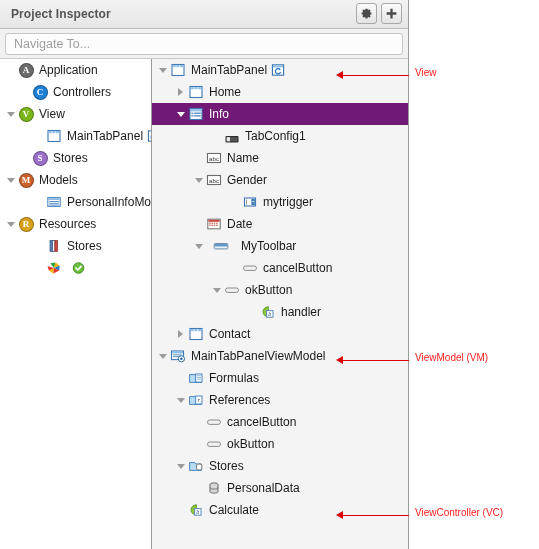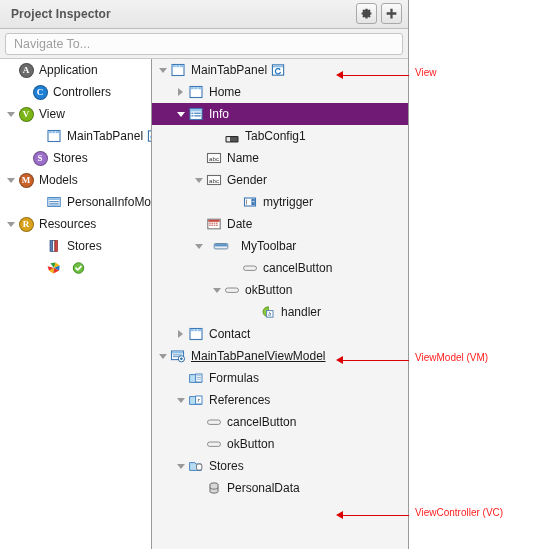--- a/index.html
+++ b/index.html
@@ -462,21 +462,21 @@
           <span class="ico">
             <svg width="16" height="14" viewBox="0 0 16 14">
               <rect x="2" y="1.5" width="12" height="11" fill="#fff" stroke="#3f79b8" stroke-width="1.1"></rect>
               <rect x="2.6" y="2.1" width="3.1" height="2.1" fill="#8fc0e8"></rect>
               <rect x="6.3" y="2.1" width="3.1" height="2.1" fill="#8fc0e8"></rect>
               <rect x="10" y="2.1" width="3.4" height="2.1" fill="#8fc0e8"></rect>
             </svg>
           </span>
           <span class="lbl">Contact</span>
         </div>
-        <div class="row" style="padding-left: 4px; text-decoration: underline;">
+        <div class="row" style="padding-left: 4px;">
           <span class="twisty down">
             <i></i>
           </span>
           <span class="ico">
             <svg width="16" height="14" viewBox="0 0 16 14">
               <rect x="1.5" y="2" width="12" height="8.6" fill="#fff" stroke="#3f79b8" stroke-width="1.1"></rect>
               <rect x="2.1" y="2.6" width="10.8" height="1.9" fill="#8fc0e8"></rect>
               <rect x="3" y="5.4" width="8.8" height="1" fill="#5b93c6"></rect>
               <rect x="3" y="7.2" width="8.8" height="1" fill="#5b93c6"></rect>
               <circle cx="11.4" cy="9.8" r="3.1" fill="#fff" stroke="#2b6ca8" stroke-width="1"></circle>
@@ -551,20 +551,31 @@
           <span class="ico">
             <svg width="16" height="14" viewBox="0 0 16 14">
               <g fill="#d9d9d9" stroke="#5a5a5a" stroke-width=".9">
                 <ellipse cx="8" cy="3.4" rx="4" ry="1.5"></ellipse>
                 <path d="M4 3.4v7.2c0 .85 1.8 1.5 4 1.5s4-.65 4-1.5V3.4"></path>
               </g>
               <path d="M4 6.6c0 .85 1.8 1.5 4 1.5s4-.65 4-1.5" fill="none" stroke="#5a5a5a" stroke-width=".8"></path>
             </svg>
           </span>
           <span class="lbl">PersonalData</span>
+        </div>
+        <div class="row" style="padding-left: 22px;">
+          <span class="twisty"></span>
+          <span class="ico">
+            <svg width="16" height="14" viewBox="0 0 16 14">
+              <path d="M8.4 1.8c-3 0-5.4 2.2-5.4 5s2.4 5 5.4 5z" fill="#8cc63f" stroke="#4e8b16" stroke-width=".8"></path>
+              <rect x="6.6" y="5.6" width="6.4" height="6.6" fill="#fff" stroke="#5a8ab5" stroke-width="1"></rect>
+              <text x="9.8" y="10.6" font-family="Liberation Serif,serif" font-style="italic" font-size="6" text-anchor="middle" fill="#1d4e7e">b</text>
+            </svg>
+          </span>
+          <span class="lbl">Calculate</span>
         </div>
       </div>
   </div>
 </div>
 
 <div id="anno-layer">
     <div class="anno-line" style="left: 341px; width: 68px; top: 75px;"></div>
     <div class="anno-head" style="left: 336px; top: 71px;"></div>
     <div class="anno" style="left: 415px; top: 67px; color: rgb(255, 32, 32);">View</div>
     <div class="anno-line" style="left: 341px; width: 68px; top: 360px;"></div>

